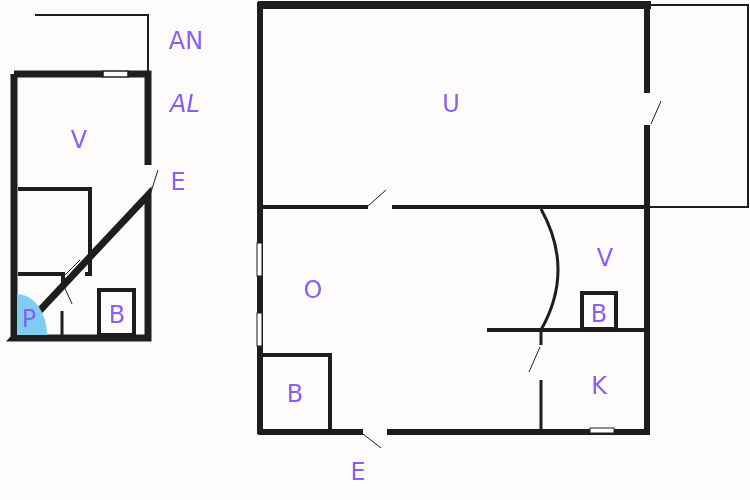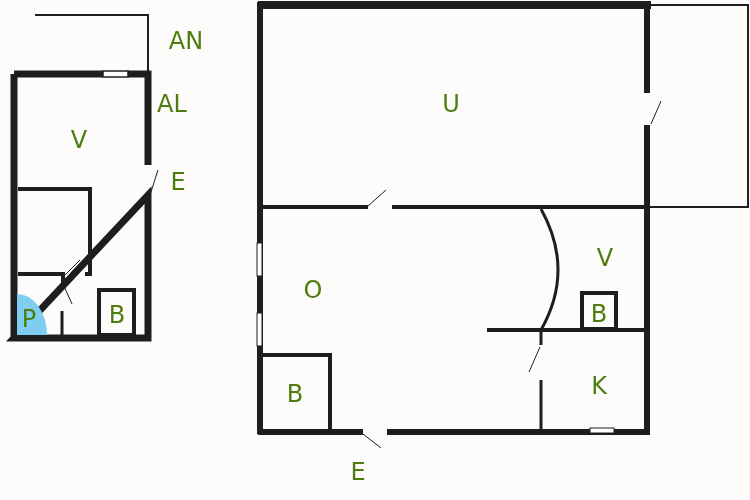--- a/index.html
+++ b/index.html
@@ -1,18 +1,18 @@
 <!DOCTYPE html>
 <html><head>
 <meta charset="utf-8">
 <style>
   html, body { margin: 0; padding: 0; background: #fdfcfb; }
   body { width: 750px; height: 500px; position: relative; overflow: hidden; font-family: "DejaVu Sans", sans-serif; }
   svg { position: absolute; left: 0; top: 0; }
-  .lbl { position: absolute; font-size: 24px; color: #4d7c0f; line-height: 1; transform: translate(-50%, -50%); white-space: nowrap; }
+  .lbl { position: absolute; font-size: 24px; color: #8b5cf6; line-height: 1; transform: translate(-50%, -50%); white-space: nowrap; }
 </style>
 </head>
 <body>
 
 <svg width="750" height="500" viewBox="0 0 750 500">
 
   <g stroke="#1e1e1e" fill="none">
 
     <polyline points="35,15 148,15 148,72" stroke-width="2"></polyline>
 
@@ -58,21 +58,21 @@
     <line x1="540" y1="347" x2="529" y2="372" stroke-width="1"></line>
     <line x1="541" y1="380" x2="541" y2="430" stroke-width="3"></line>
 
     <rect x="582" y="293" width="34" height="36" stroke-width="4"></rect>
 
     <polyline points="262,355 330,355 330,430" stroke-width="4"></polyline>
   </g>
 </svg>
 
 <div class="lbl" style="left:186px;top:41px;">AN</div>
-<div class="lbl" style="left:172px;top:104px;">AL</div>
+<div class="lbl" style="left:185px;top:104px;font-style:italic;">AL</div>
 <div class="lbl" style="left:178px;top:182px;">E</div>
 <div class="lbl" style="left:79px;top:140px;">V</div>
 <div class="lbl" style="left:29px;top:319px;">P</div>
 <div class="lbl" style="left:117px;top:315px;">B</div>
 
 <div class="lbl" style="left:451px;top:104px;">U</div>
 <div class="lbl" style="left:313px;top:290px;">O</div>
 <div class="lbl" style="left:605px;top:258px;">V</div>
 <div class="lbl" style="left:599px;top:314px;">B</div>
 <div class="lbl" style="left:599px;top:386px;">K</div>

